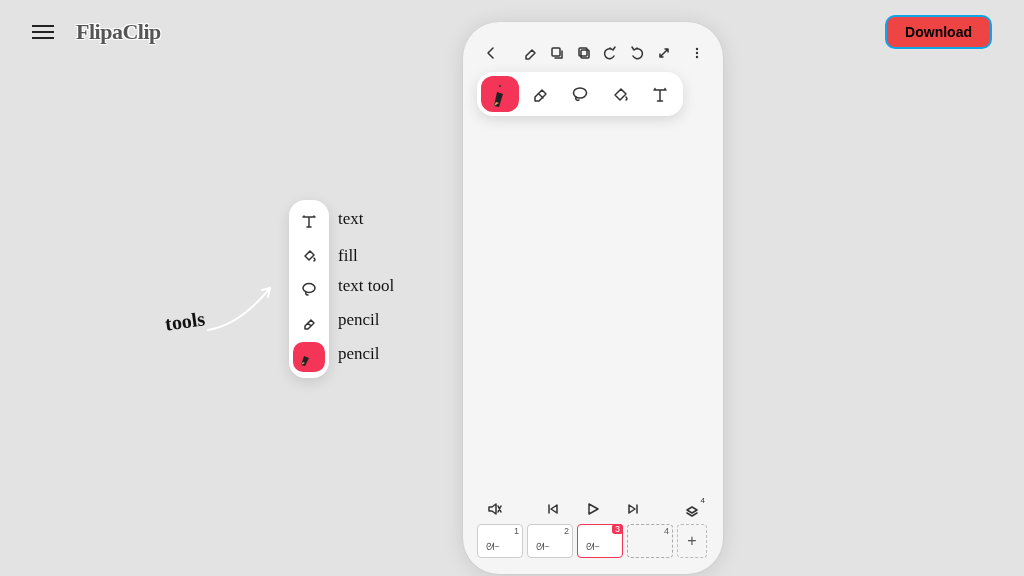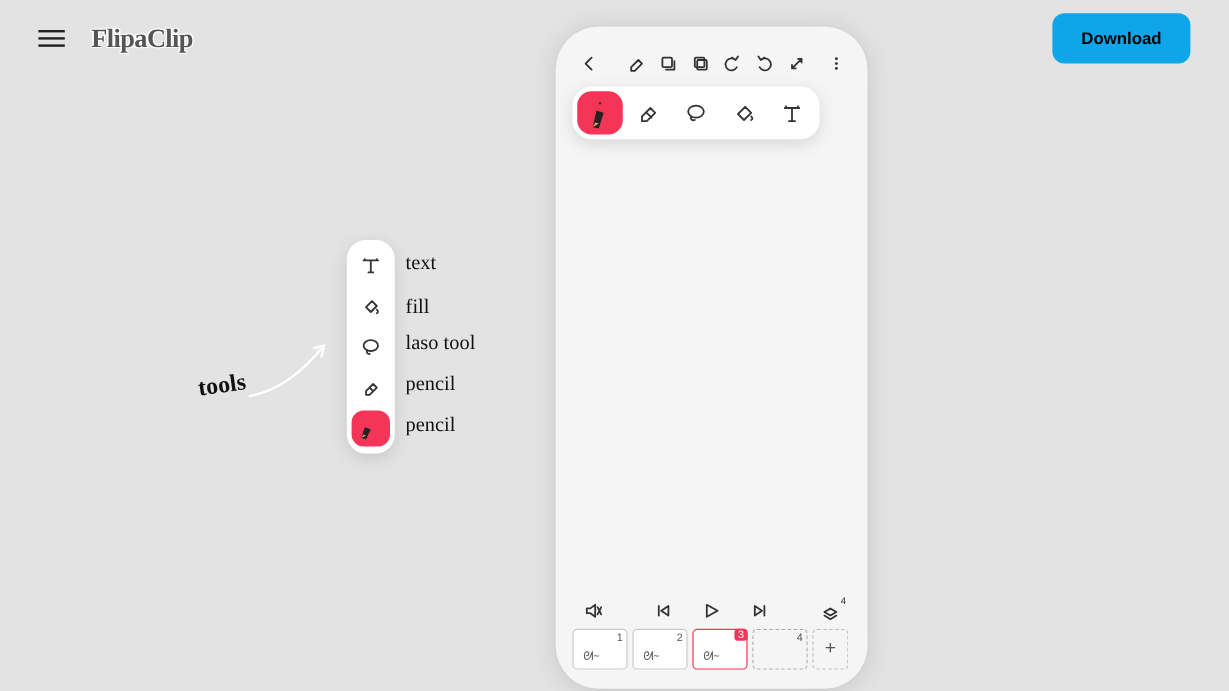--- a/index.html
+++ b/index.html
@@ -21,22 +21,22 @@
 .hamburger span { height:2px; background:#222; display:block; }
 .logo {
   font-family: 'Comic Sans MS', cursive;
   font-size: 22px; font-weight: 700;
   color:#555;
   text-shadow: -1px -1px 0 #fff, 1px -1px 0 #fff, -1px 1px 0 #fff, 1px 1px 0 #fff;
   letter-spacing: -.5px;
 }
 .download-btn {
   margin-left:auto;
-  border: 6px solid #0ea5e9;
-  background:#0ea5e9;
+  border: 2px solid #0ea5e9;
+  background:#ef4444;
   border-radius: 10px;
   padding: 7px 18px;
   font-weight:700; font-size:14px;
   cursor:pointer;
 }
 
 
 .phone {
   position:absolute;
   left: 463px; top: 22px;
@@ -183,21 +183,21 @@
   <div class="vtool active">
     <svg width="24" height="24">
         <path d="M4 20 L7 11 L12 13 L8 21 Z" fill="#222"></path>
         <path d="M4 20 L6 17 L8 18 Z" fill="#d4a56a"></path>
       </svg>
   </div>
 </div>
 
 <div class="vlabel" style="top:209px">text</div>
 <div class="vlabel" style="top:246px">fill</div>
-<div class="vlabel" style="top:276px">laso tool</div>
+<div class="vlabel" style="top:276px">text tool</div>
 <div class="vlabel" style="top:310px">pencil</div>
 <div class="vlabel" style="top:344px">pencil</div>
 
 <div class="tools-hand">tools</div>
 
 <svg class="arrow-svg">
   <path d="M8 60 Q 40 55 70 18" stroke="#fff" stroke-width="2" fill="none" stroke-linecap="round"></path>
   <path d="M70 18 L62 20 M70 18 L68 27" stroke="#fff" stroke-width="2" fill="none" stroke-linecap="round"></path>
 </svg>
 

